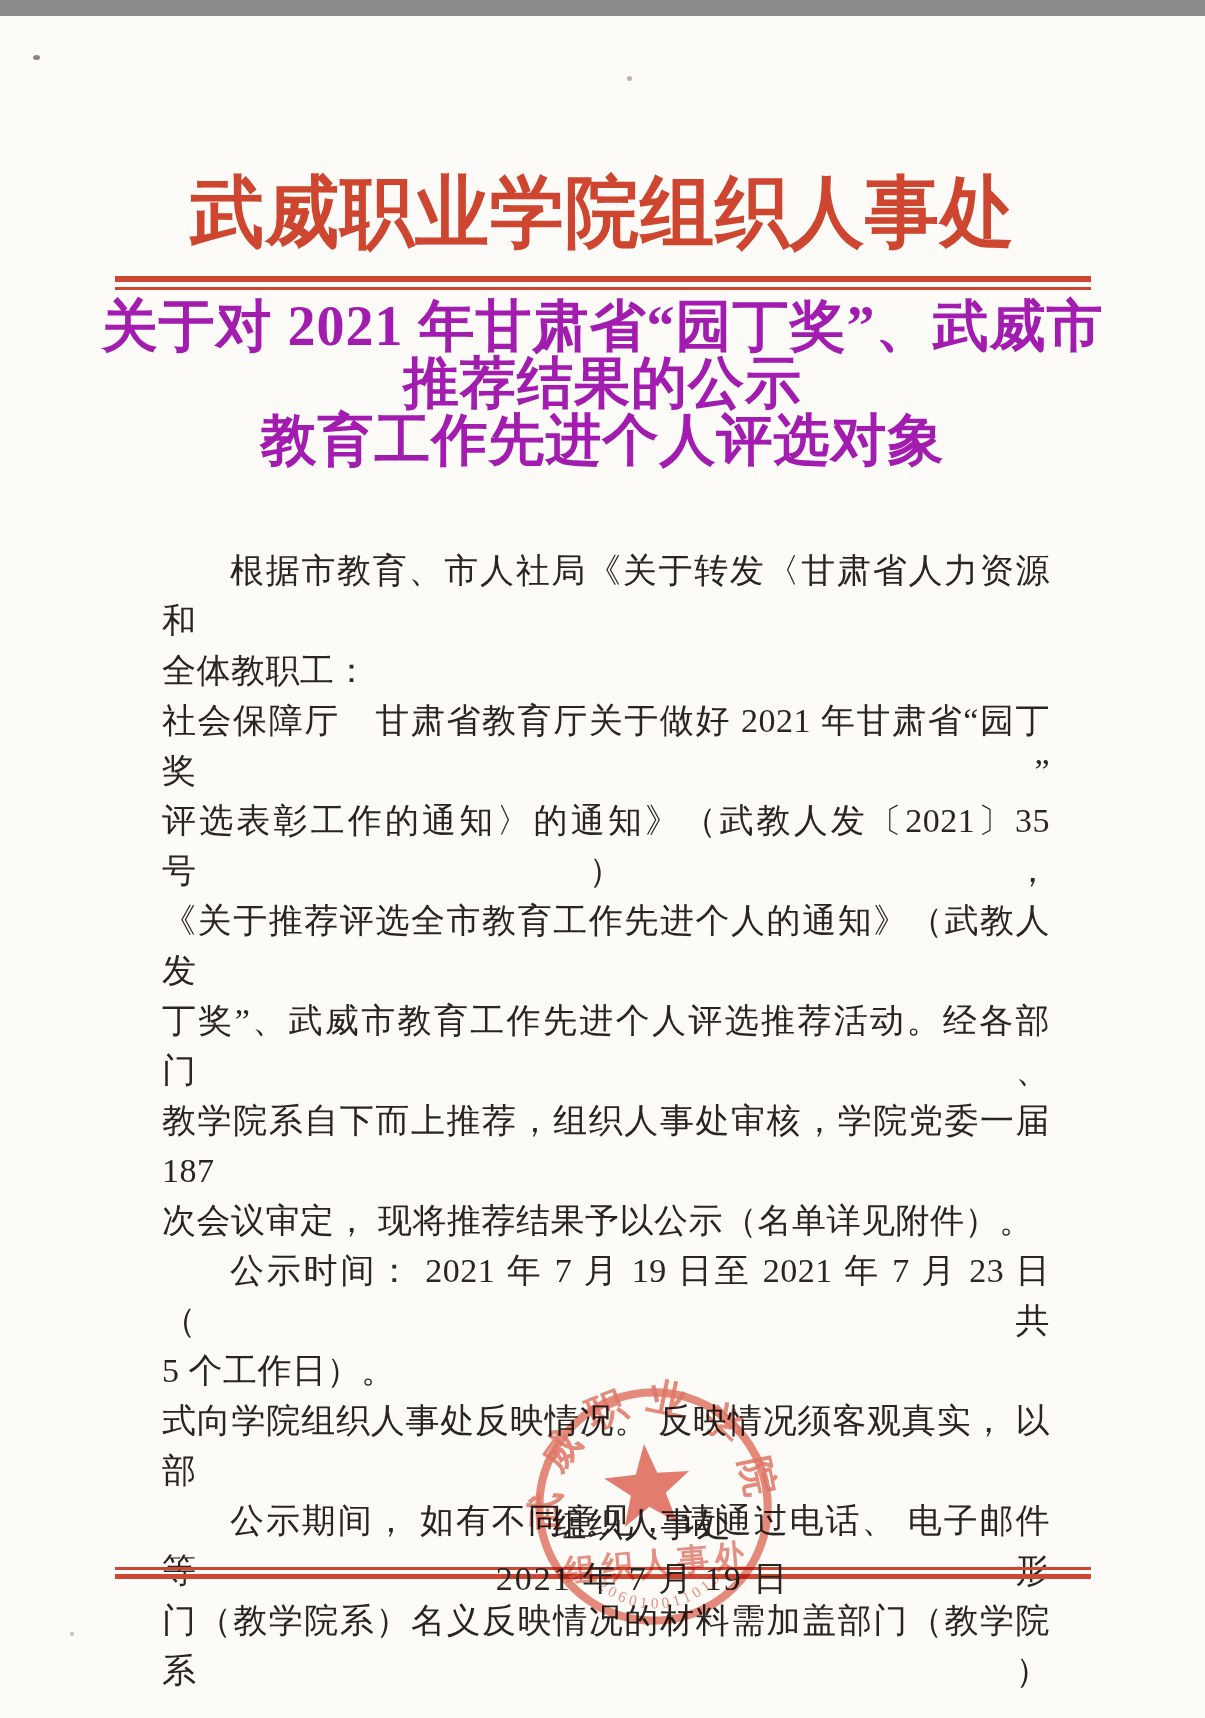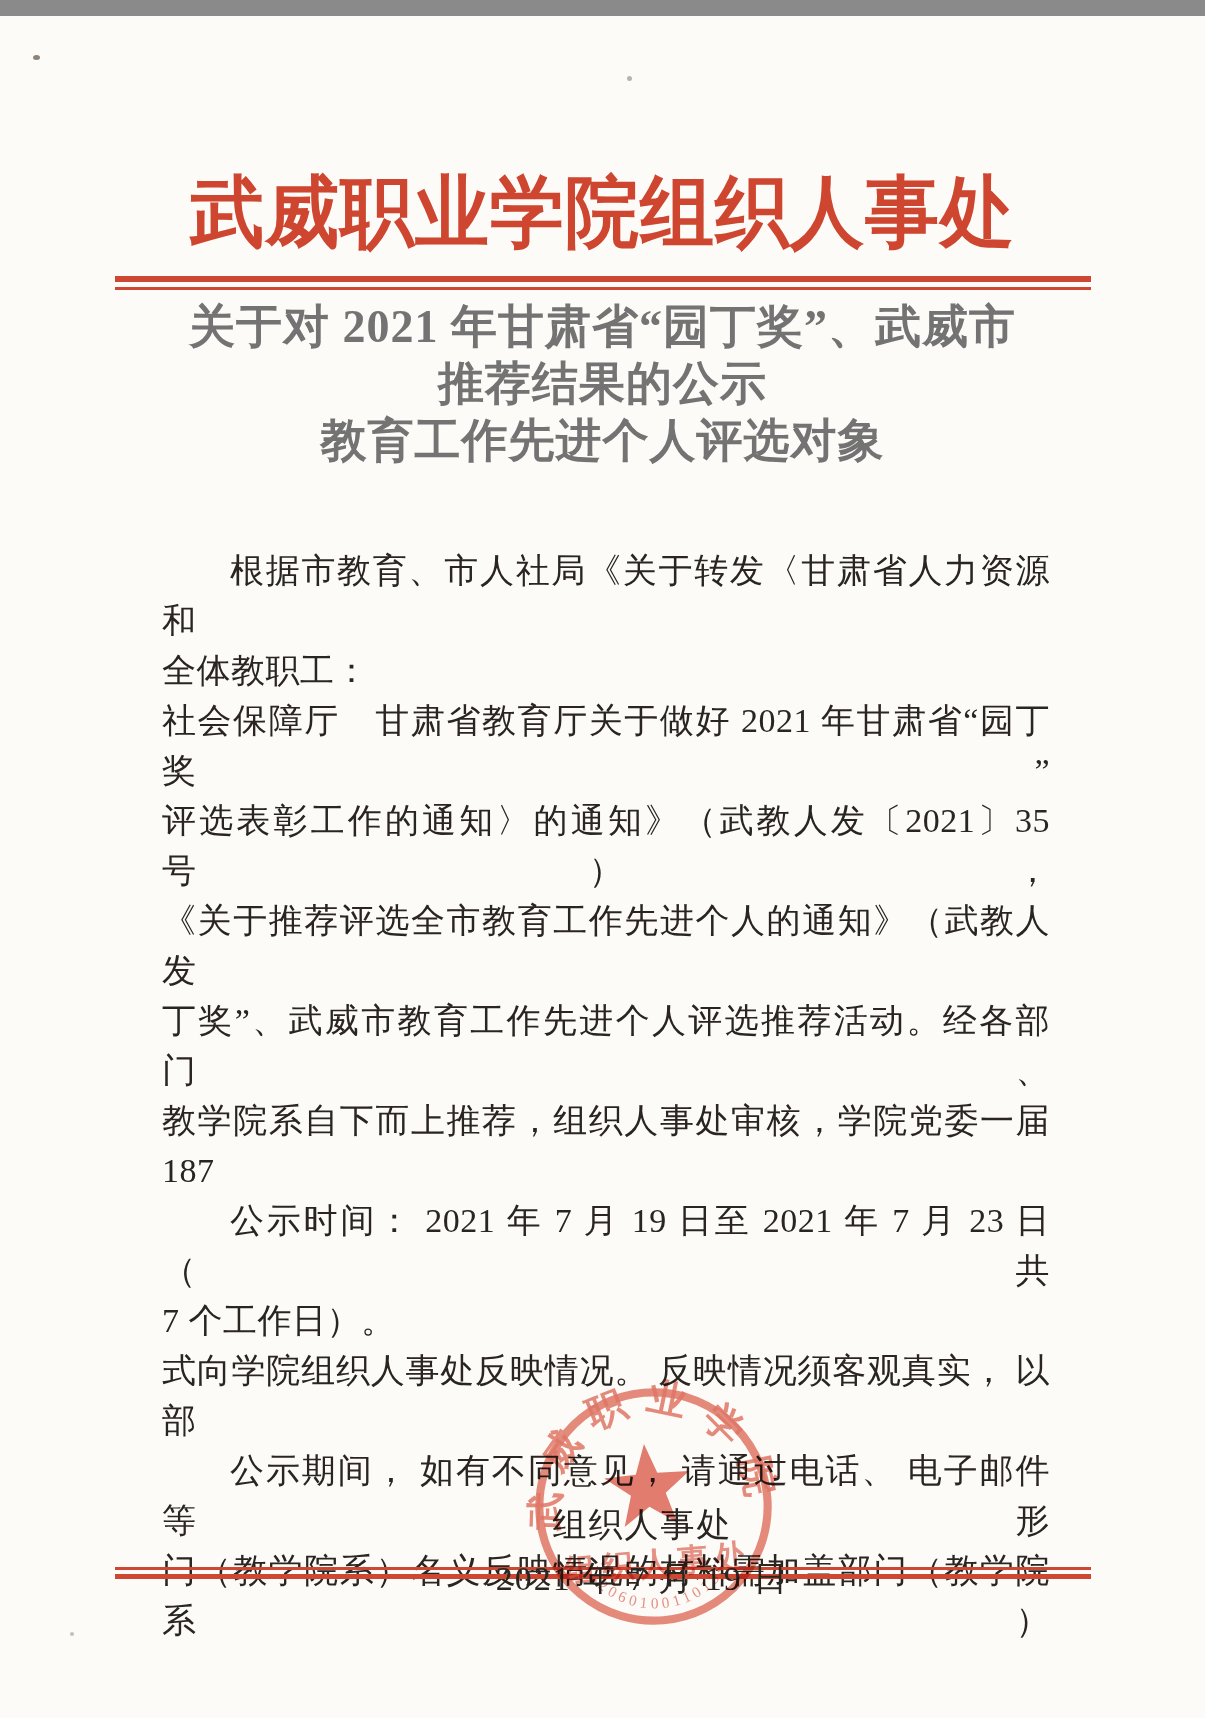--- a/index.html
+++ b/index.html
@@ -29,23 +29,23 @@
     position:absolute;left:115px;top:260px;width:976px;
   }
   .rule-thick{height:6px;background:#cd4833;}
   .rule-gap{height:5px;}
   .rule-thin{height:3px;background:#cd4833;}
   
   .title-block{
     position:absolute;left:0;top:282px;width:100%;
     text-align:center;
     font-weight:bold;
-    font-size:46px;
+    font-size:56px;
     line-height:57px;
-    color:#737373;
+    color:#a21caf;
     letter-spacing:1px;
   }
   
   .body-block{
     position:absolute;left:162px;top:530px;width:888px;
     font-size:34px;
     line-height:50px;
     letter-spacing:0.5px;
   }
   .bl{min-height:50px;white-space:nowrap;}
@@ -113,22 +113,23 @@
   </div>
 
   <div class="body-block">
     <div class="bl j ind">根据市教育、市人社局《关于转发〈甘肃省人力资源和</div>
     <div class="bl">全体教职工：</div>
     <div class="bl j">社会保障厅　甘肃省教育厅关于做好 2021 年甘肃省“园丁奖”</div>
     <div class="bl j">评选表彰工作的通知〉的通知》（武教人发〔2021〕35 号），</div>
     <div class="bl j">《关于推荐评选全市教育工作先进个人的通知》（武教人发</div>
     <div class="bl j">丁奖”、武威市教育工作先进个人评选推荐活动。经各部门、</div>
     <div class="bl j">教学院系自下而上推荐，组织人事处审核，学院党委一届 187</div>
+    <div class="bl">次会议审定， 现将推荐结果予以公示（名单详见附件）。</div>
     <div class="bl j ind">公示时间： 2021 年 7 月 19 日至 2021 年 7 月 23 日（共</div>
-    <div class="bl">7 个工作日）。</div>
+    <div class="bl">5 个工作日）。</div>
     <div class="bl j">式向学院组织人事处反映情况。 反映情况须客观真实， 以部</div>
     <div class="bl j ind">公示期间， 如有不同意见， 请通过电话、 电子邮件等形</div>
     <div class="bl j">门（教学院系）名义反映情况的材料需加盖部门（教学院系）</div>
 
   </div>
 
   <div class="sig-block">
     <div>组织人事处</div>
     <div>2021 年 7 月 19 日</div>
   </div>

